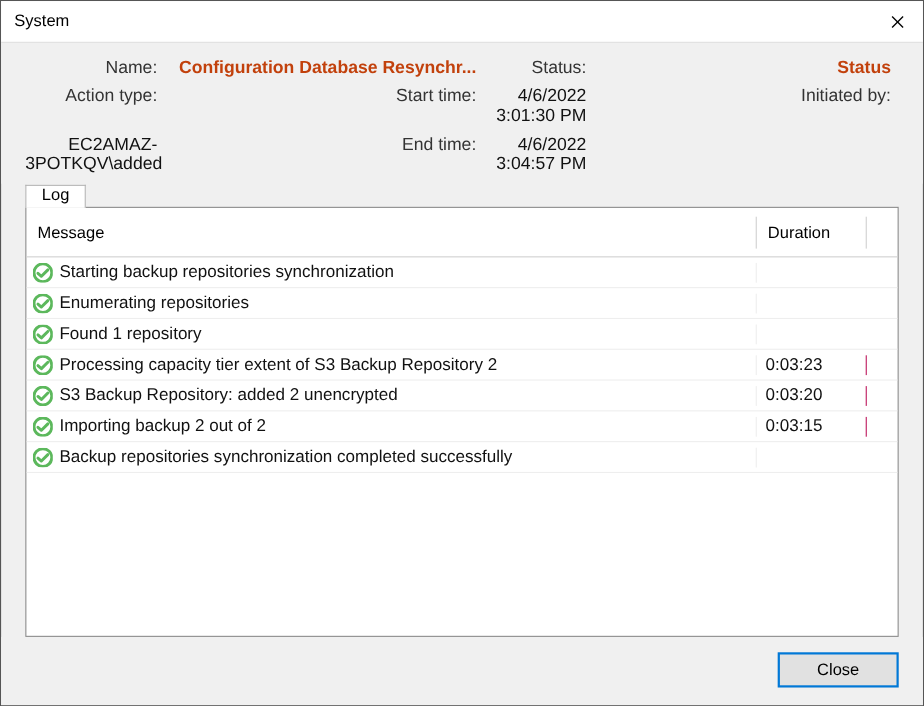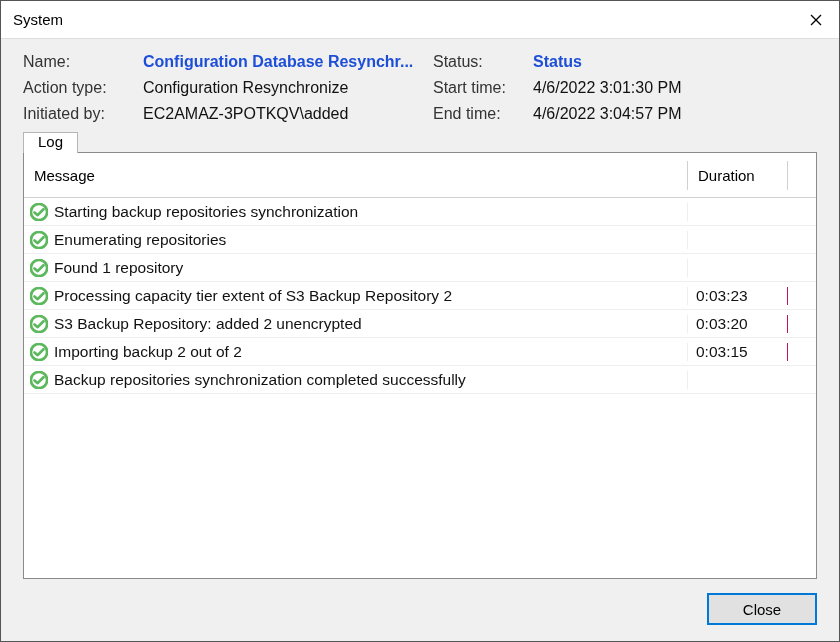--- a/index.html
+++ b/index.html
@@ -31,34 +31,35 @@
     font-size: 15px;
     color: #000;
   }
   .titlebar .close-btn {
     width: 46px; height: 38px;
     display: flex; align-items: center; justify-content: center;
     cursor: pointer;
   }
   .titlebar .close-btn svg { width: 12px; height: 12px; }
   .info-area {
-    padding: 14px 8px 8px 22px;
+    padding: 14px 29px 8px 22px;
     background: #f0f0f0;
+    text-align: right;
   }
   .info-grid {
     display: grid;
     grid-template-columns: 120px 290px 100px auto;
     row-gap: 8px;
     column-gap: 0;
     font-size: 16px;
     color: #333;
   }
   .info-grid .lbl { color: #333; }
   .info-grid .val { color: #111; }
-  .info-grid .bold { font-weight: 600; color: #1d4ed8; }
+  .info-grid .bold { font-weight: 600; color: #c2410c; }
   .tabs-area {
     padding: 0 22px;
   }
   .tab {
     display: inline-block;
     background: #fff;
     border: 1px solid #b5b5b5;
     border-bottom: none;
     padding: 0 14px 3px 14px;
     font-size: 15px;
@@ -161,21 +162,20 @@
   </div>
 
   <div class="info-area">
     <div class="info-grid">
       <div class="lbl">Name:</div>
       <div class="val bold">Configuration Database Resynchr...</div>
       <div class="lbl">Status:</div>
       <div class="val bold">Status</div>
 
       <div class="lbl">Action type:</div>
-      <div class="val">Configuration Resynchronize</div>
       <div class="lbl">Start time:</div>
       <div class="val">4/6/2022 3:01:30 PM</div>
 
       <div class="lbl">Initiated by:</div>
       <div class="val">EC2AMAZ-3POTKQV\added</div>
       <div class="lbl">End time:</div>
       <div class="val">4/6/2022 3:04:57 PM</div>
     </div>
   </div>
 

